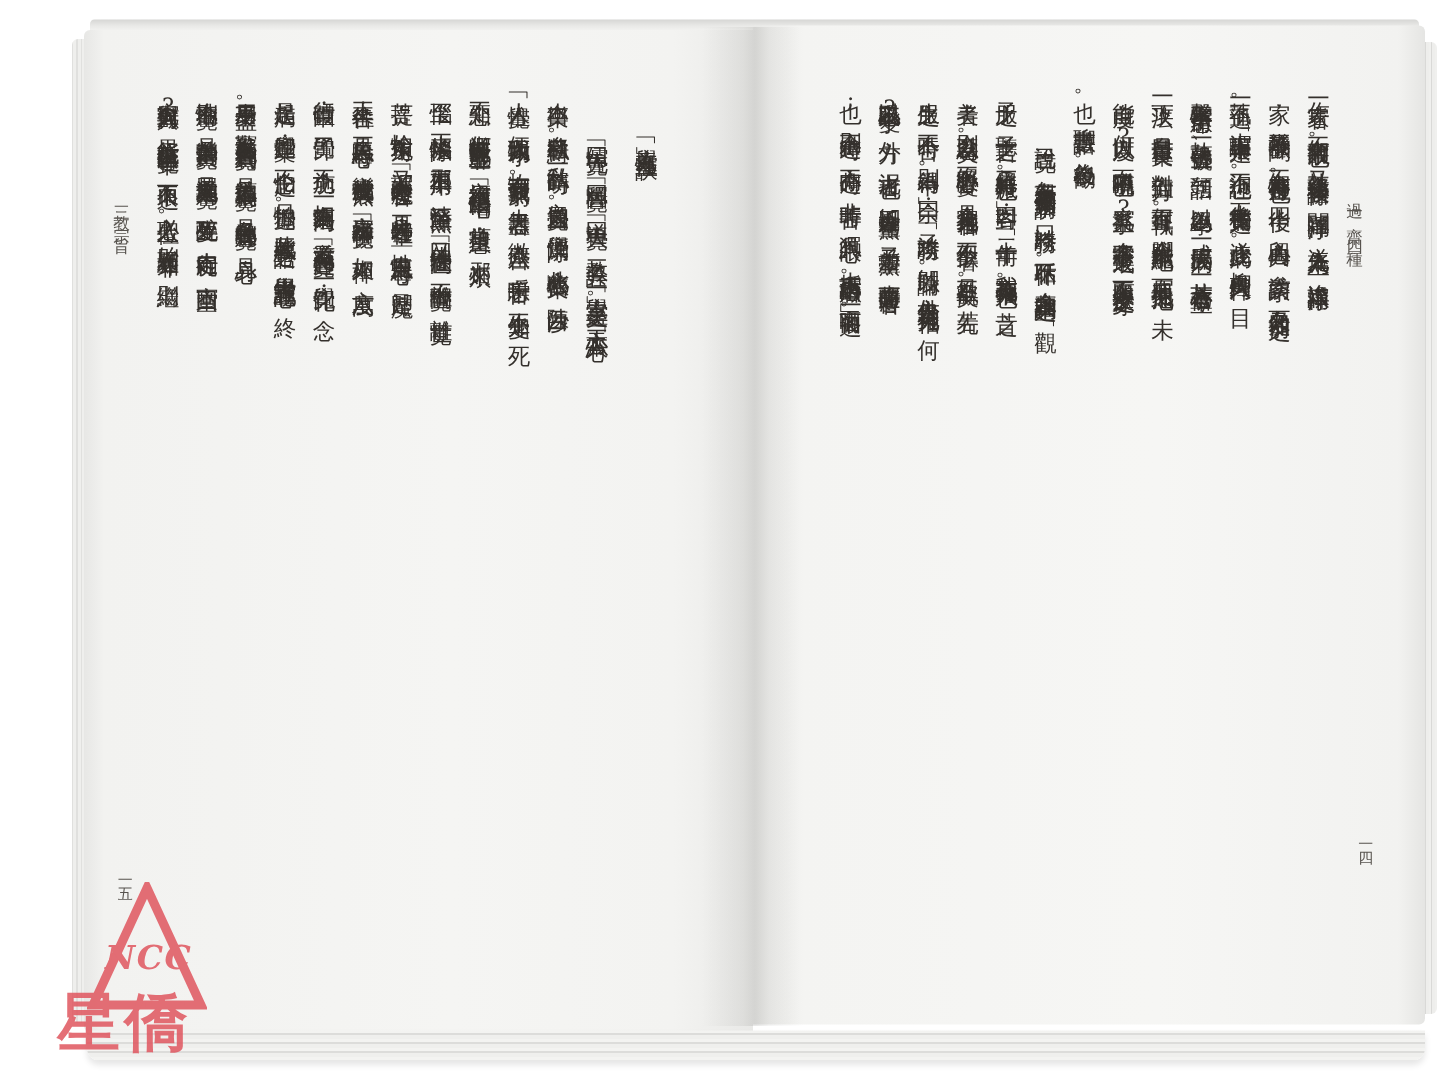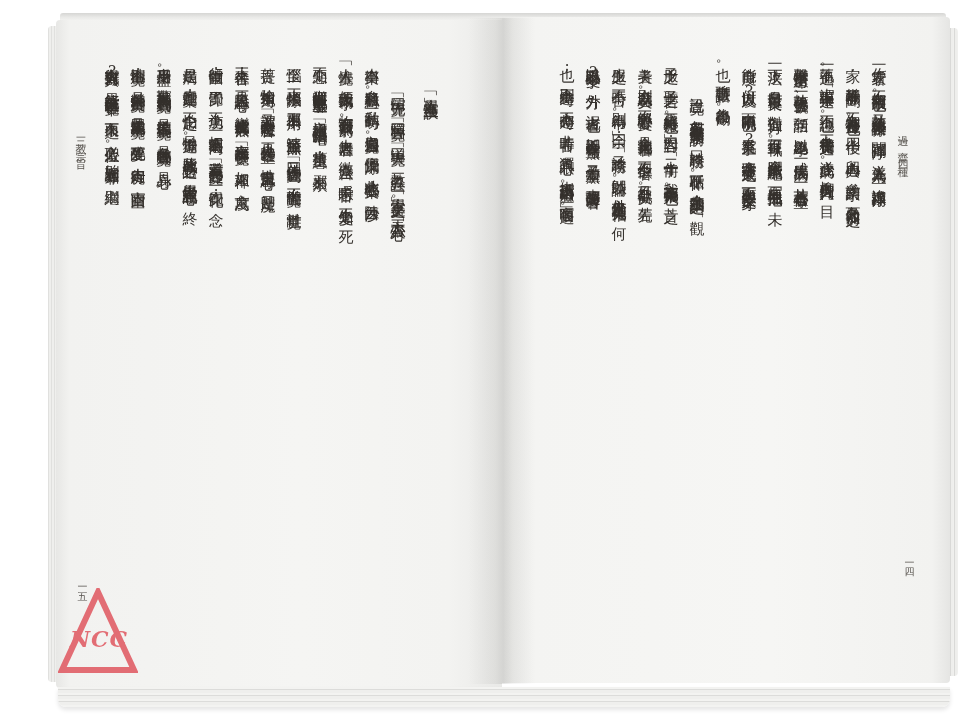--- a/index.html
+++ b/index.html
@@ -134,15 +134,16 @@
 
   <div class="vsmall margin-label">三教宗旨</div>
 
   <div class="vsmall pagenum-left">一五</div>
 
   <div class="watermark">
     <svg class="wm-triangle" width="80" height="86" viewBox="0 0 80 86">
       <polygon points="40,4 76,82 4,82" fill="none" stroke="#e0565f" stroke-width="6"></polygon>
     </svg>
     <div class="wm-ncc">NCC</div>
+    <div class="wm-brand">星僑</div>
   </div>
 
 </div>
 
 </body></html>

